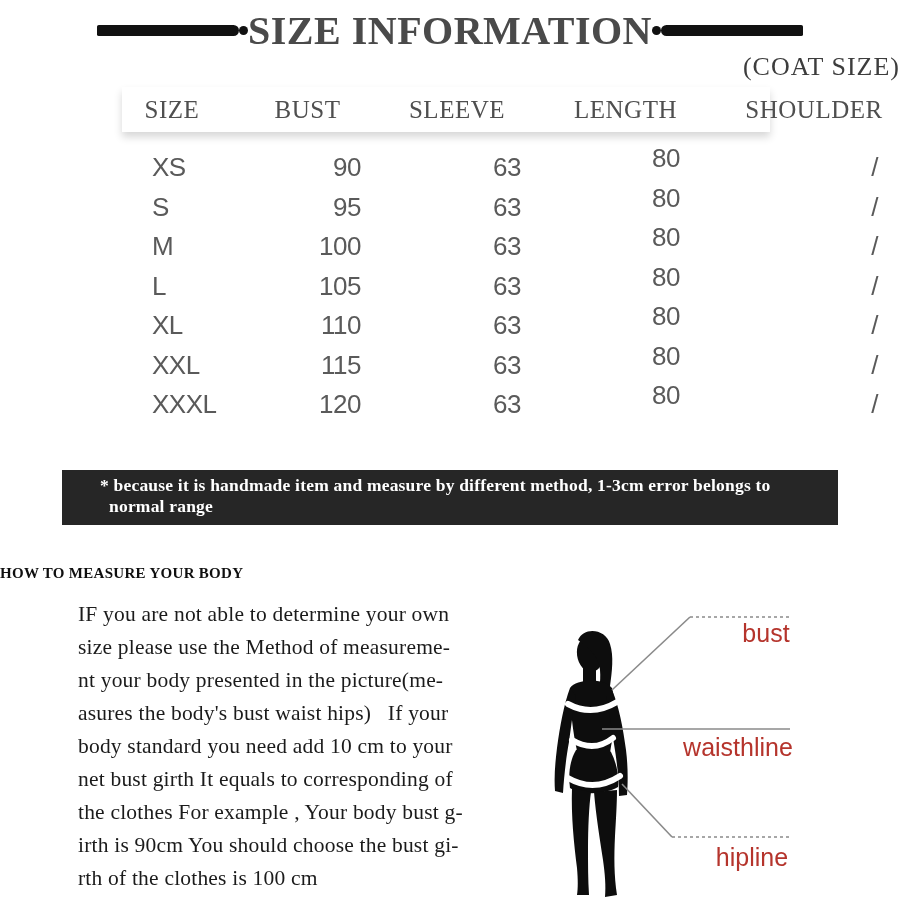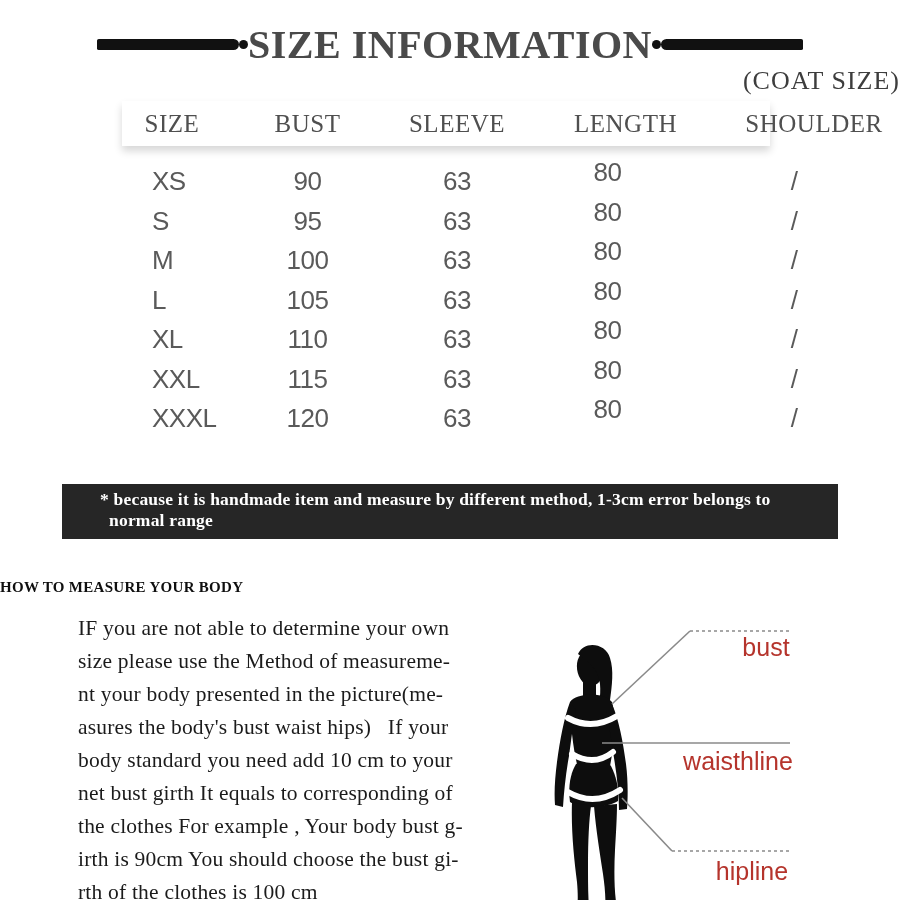--- a/index.html
+++ b/index.html
@@ -1,35 +1,35 @@
 <!DOCTYPE html>
 <html><head>
 <meta charset="utf-8">
 <style>
   * { margin: 0; padding: 0; box-sizing: border-box; }
   html, body { width: 900px; height: 900px; background: #ffffff; overflow: hidden; }
   body { font-family: "Liberation Serif", serif; }
 
   
-  .title-row { display: flex; align-items: center; justify-content: center; margin-top: 22px; height: 44px; }
+  .title-row { display: flex; align-items: center; justify-content: center; margin-top: 8px; height: 44px; }
   .bar { display: inline-block; width: 142px; height: 11px; background: #111; }
   .bar-left  { border-radius: 2px 6px 6px 2px; }
   .bar-right { border-radius: 6px 2px 2px 6px; }
   .dot { display: inline-block; width: 9px; height: 9px; border-radius: 50%; background: #111; }
   .title { font-size: 40px; font-weight: bold; color: #4a4a4a; letter-spacing: 0.5px; white-space: nowrap; }
   .subtitle { text-align: right; font-size: 26px; color: #3d3d3d; letter-spacing: 1px; }
 
   
   .table { width: 648px; margin-left: 122px; margin-top: 5px; }
   .thead, .trow { display: grid; grid-template-columns: 100px 107px 128px 145px 168px; align-items: center; gap: 32px; }
   .thead { height: 45px; background: #ffffff; box-shadow: 0 5px 8px rgba(0,0,0,0.16); position: relative; }
   .thead .cell { text-align: center; font-size: 25px; color: #4f4f4f; font-family: "Liberation Serif", serif; letter-spacing: 0.5px; }
   .tbody { margin-top: 16px; }
   .trow { height: 39.5px; }
-  .trow .cell { text-align: center; font-family: "Liberation Sans", sans-serif; font-size: 26px; color: #5a5a5a; letter-spacing: -0.5px; }
+  .trow .cell { text-align: right; font-family: "Liberation Sans", sans-serif; font-size: 26px; color: #5a5a5a; letter-spacing: -0.5px; }
   .trow .c-size { text-align: left; padding-left: 30px; }
   .trow .c-length { transform: translate(-18px, -9px); }
   .trow .c-shoulder { transform: translateX(-20px); }
 
   
   .notice {
     width: 776px; margin: 45px 0 0 62px;
     background: #262626; color: #ffffff;
     font-weight: bold; font-size: 17.5px; line-height: 21px;
     padding: 5px 18px 8px 47px; text-indent: -9px;

